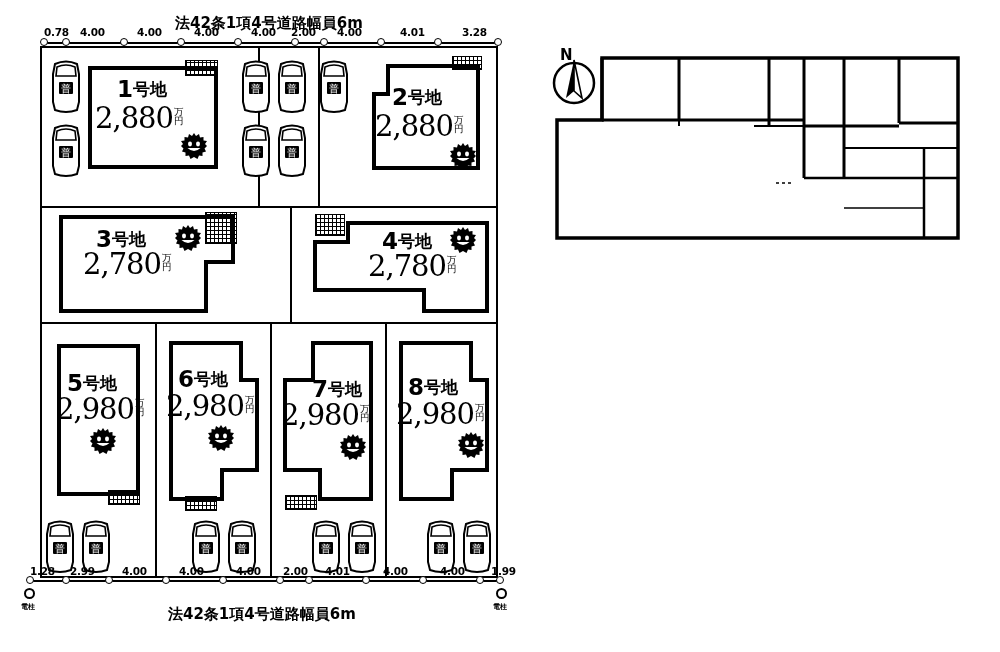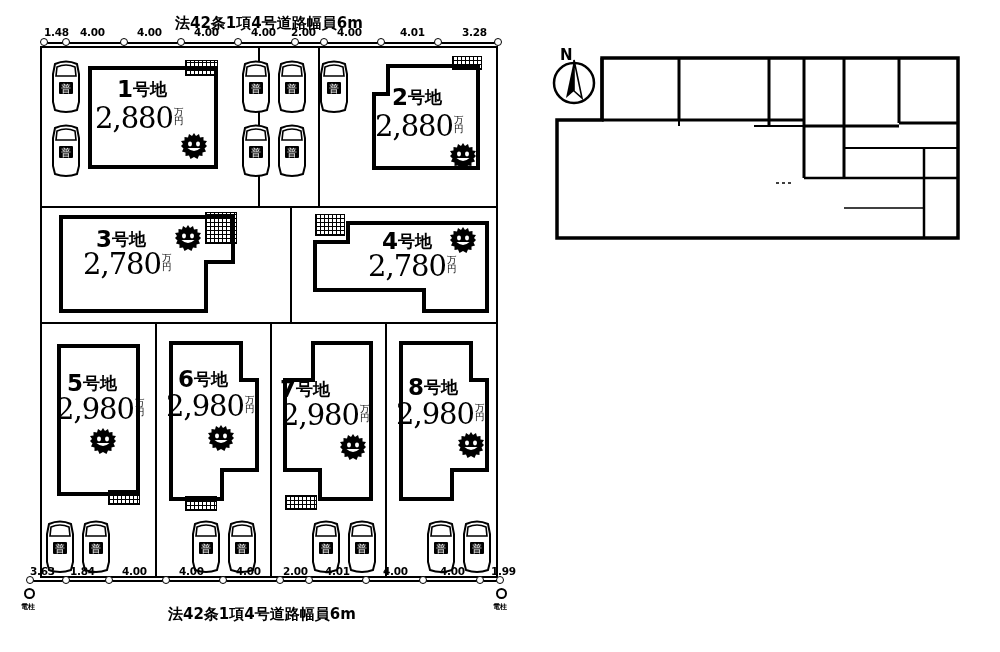--- a/index.html
+++ b/index.html
@@ -67,21 +67,21 @@
     <div class="dimnode" style="left:62px;top:38px;"></div>
     <div class="dimnode" style="left:120px;top:38px;"></div>
     <div class="dimnode" style="left:177px;top:38px;"></div>
     <div class="dimnode" style="left:234px;top:38px;"></div>
     <div class="dimnode" style="left:291px;top:38px;"></div>
     <div class="dimnode" style="left:320px;top:38px;"></div>
     <div class="dimnode" style="left:377px;top:38px;"></div>
     <div class="dimnode" style="left:434px;top:38px;"></div>
     <div class="dimnode" style="left:494px;top:38px;"></div>
 
-    <div class="dimtxt" style="left:44px;top:26px;">1.48</div>
+    <div class="dimtxt" style="left:44px;top:26px;">0.78</div>
     <div class="dimtxt" style="left:80px;top:26px;">4.00</div>
     <div class="dimtxt" style="left:137px;top:26px;">4.00</div>
     <div class="dimtxt" style="left:194px;top:26px;">4.00</div>
     <div class="dimtxt" style="left:251px;top:26px;">4.00</div>
     <div class="dimtxt" style="left:291px;top:26px;">2.00</div>
     <div class="dimtxt" style="left:337px;top:26px;">4.00</div>
     <div class="dimtxt" style="left:400px;top:26px;">4.01</div>
     <div class="dimtxt" style="left:462px;top:26px;">3.28</div>
 
     <div class="box" style="left:40px;top:46px;width:458px;height:532px;border-width:2px;"></div>
@@ -303,21 +303,21 @@
           <text x="16" y="34" font-size="10" fill="#fff" text-anchor="middle" font-family="DejaVu Sans">普</text>
         </svg>
     </div>
 
     <div class="abs" style="left:282px;top:340px;width:92px;height:162px;">
       <svg width="92" height="162" viewBox="0 0 92 162">
         <path d="M31 3 L89 3 L89 159 L38 159 L38 130 L3 130 L3 40 L31 40 Z" fill="none" stroke="#000" stroke-width="4"></path>
       </svg>
     </div>
     <div class="grid-fine" style="left:285px;top:495px;width:32px;height:15px;"></div>
-    <div class="lotno" style="left:280px;top:378px;">
+    <div class="lotno" style="left:312px;top:378px;">
       <span class="num">7</span><span class="go">号地</span>
     </div>
     <div class="price" style="left:281px;top:401px;">
       <span class="p">2,980</span><span class="u"><span>万</span><br><span>円</span></span>
     </div>
     <div class="stamp" style="left:340px;top:434px;">
       <svg width="26" height="26" viewBox="0 0 26 26">
           <path d="M13 0 L15 3 L18 1 L19 4.5 L22.5 4 L22.5 7.5 L26 8 L24 11 L26 13 L23.5 15.5 L25 18.5 L21.5 19.5 L21.5 23 L18 22.5 L16.5 26 L13 24 L9.5 26 L8 22.5 L4.5 23 L4.5 19.5 L1 18.5 L2.5 15.5 L0 13 L2 11 L0 8 L3.5 7.5 L3.5 4 L7 4.5 L8 1 L11 3 Z" fill="#000"></path>
           <ellipse cx="9" cy="11" rx="2" ry="2.4" fill="#fff"></ellipse>
           <ellipse cx="17" cy="11" rx="2" ry="2.4" fill="#fff"></ellipse>
@@ -383,22 +383,22 @@
     <div class="dimnode" style="left:105px;top:576px;"></div>
     <div class="dimnode" style="left:162px;top:576px;"></div>
     <div class="dimnode" style="left:219px;top:576px;"></div>
     <div class="dimnode" style="left:276px;top:576px;"></div>
     <div class="dimnode" style="left:305px;top:576px;"></div>
     <div class="dimnode" style="left:362px;top:576px;"></div>
     <div class="dimnode" style="left:419px;top:576px;"></div>
     <div class="dimnode" style="left:476px;top:576px;"></div>
     <div class="dimnode" style="left:496px;top:576px;"></div>
 
-    <div class="dimtxt" style="left:30px;top:565px;">3.63</div>
-    <div class="dimtxt" style="left:70px;top:565px;">1.84</div>
+    <div class="dimtxt" style="left:30px;top:565px;">1.28</div>
+    <div class="dimtxt" style="left:70px;top:565px;">2.99</div>
     <div class="dimtxt" style="left:122px;top:565px;">4.00</div>
     <div class="dimtxt" style="left:179px;top:565px;">4.00</div>
     <div class="dimtxt" style="left:236px;top:565px;">4.00</div>
     <div class="dimtxt" style="left:283px;top:565px;">2.00</div>
     <div class="dimtxt" style="left:325px;top:565px;">4.01</div>
     <div class="dimtxt" style="left:383px;top:565px;">4.00</div>
     <div class="dimtxt" style="left:440px;top:565px;">4.00</div>
     <div class="dimtxt" style="left:491px;top:565px;">1.99</div>
 
     <div class="pole" style="left:24px;top:588px;"></div>

